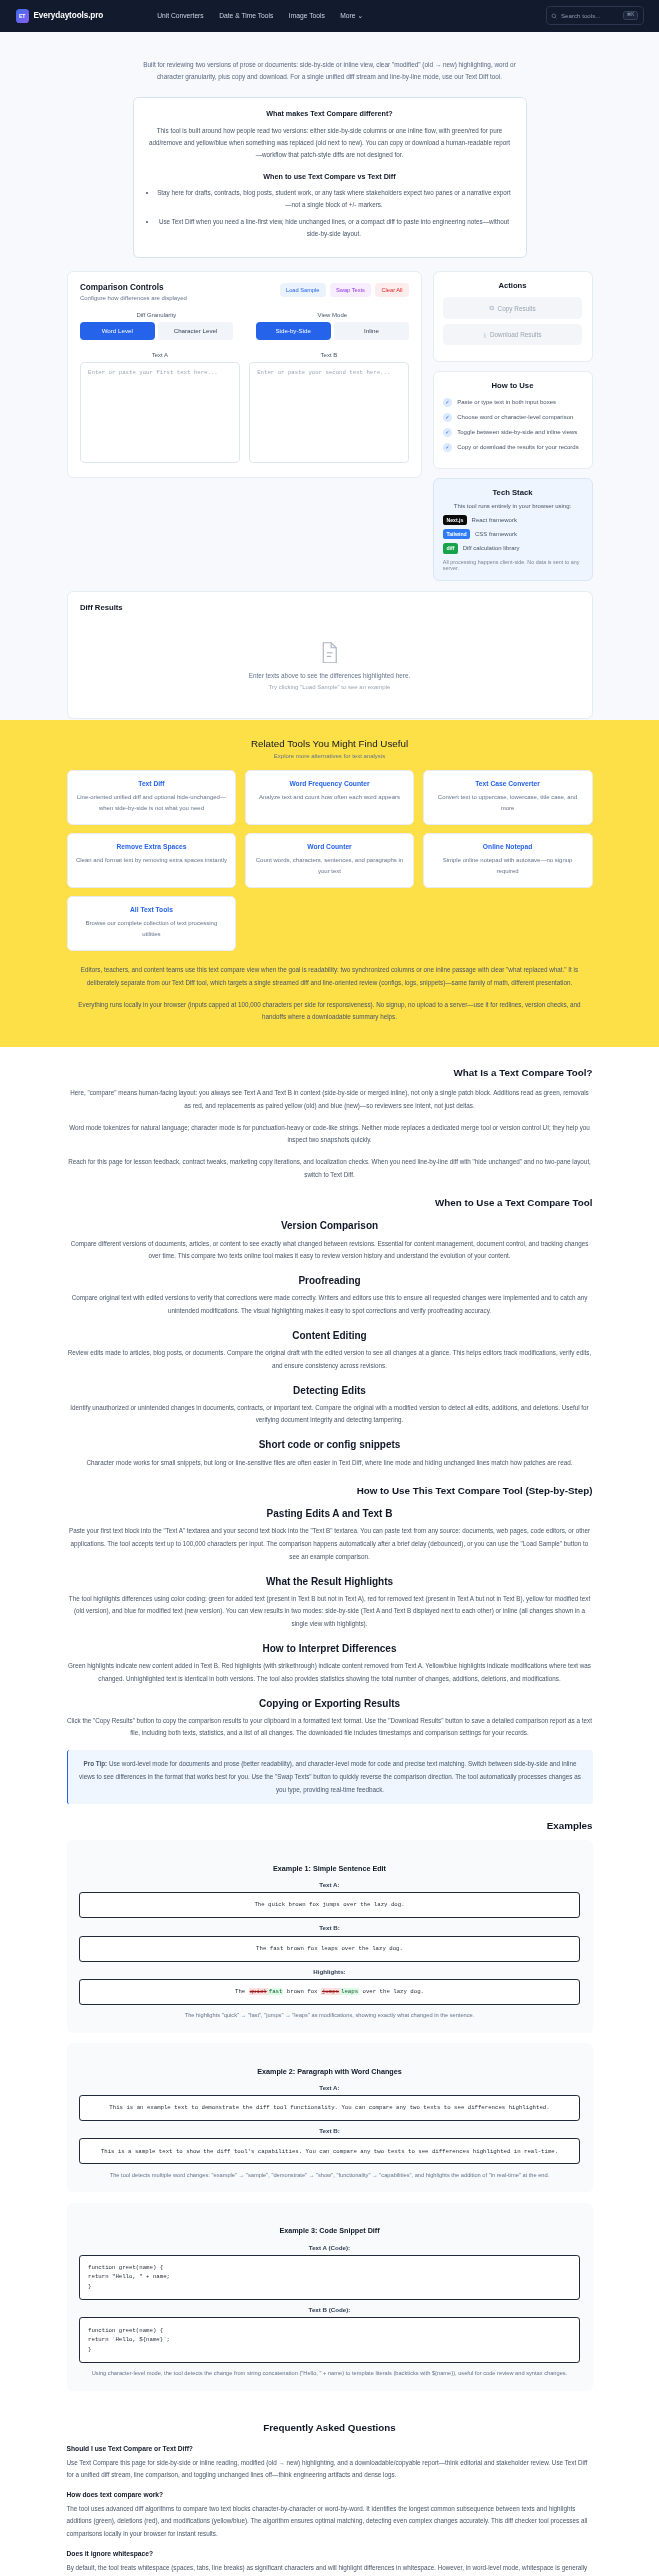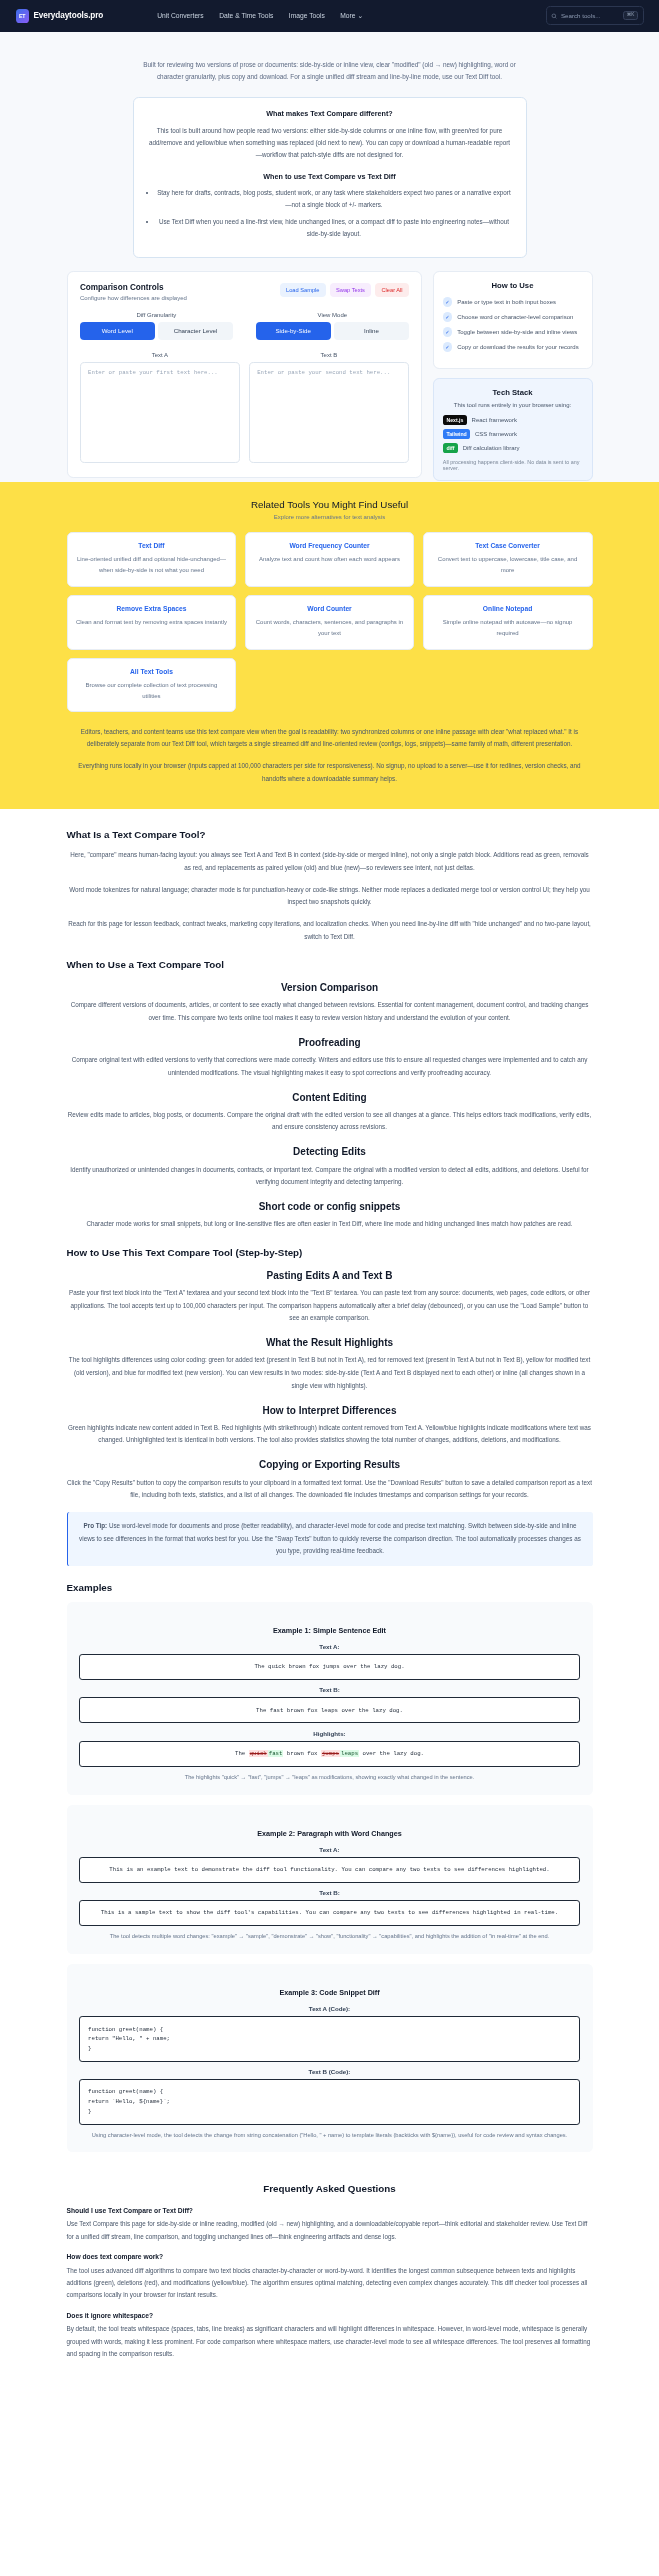--- a/index.html
+++ b/index.html
@@ -159,21 +159,21 @@
     text-align: center; background: #fff;
   }
   .tcard .n { color: #2563eb; font-size: 6.7px; font-weight: bold; margin-bottom: 5.2px; display: block; }
   .tcard .d { font-size: 6px; color: #64748b; line-height: 1.75; }
 
   .prose { font-size: 6.3px; color: #475569; line-height: 2.0; text-align: center; }
   .prose p { margin-bottom: 9.3px; }
 
   
   .article { background: #fff; padding: 4.1px 0 15.5px; }
-  .article h2 { text-align: left; font-size: 9.8px; color: #101828; margin: 15.5px 0 9.3px; }
+  .article h2 { text-align: right; font-size: 9.8px; color: #101828; margin: 15.5px 0 9.3px; }
   .article h3 { text-align: center; font-size: 10px; color: #101828; margin: 12.4px 0 6.2px; }
   .tipbox {
     background: #eff6ff; border-left: 1.5px solid #2563eb; border-radius: 2.6px;
     padding: 8.2px 11.3px; font-size: 6.3px; color: #475569; line-height: 2.0;
     text-align: center; margin: 10.3px 0 5.2px;
   }
 
   
   .ex-card { background: #f8fafc; border-radius: 5.2px; padding: 11.3px 12.4px 12.4px; margin-bottom: 10.3px; }
   .ex-card h3 { font-size: 7.2px; color: #101828; text-align: center; margin-bottom: 8.2px; }
@@ -274,20 +274,31 @@
               <textarea class="ta" placeholder="Enter or paste your first text here..." style=""></textarea>
             </div>
             <div class="pane">
               <div class="pane-label">Text B</div>
               <textarea class="ta" placeholder="Enter or paste your second text here..." style=""></textarea>
             </div>
           </div>
         </div>
 
         <div class="tool-side">
+          <div class="side-card">
+            <h3>Actions</h3>
+            <button class="ghost-btn">
+              <span>⧉</span>
+              <span>Copy Results</span>
+            </button>
+            <button class="ghost-btn">
+              <span>⤓</span>
+              <span>Download Results</span>
+            </button>
+          </div>
 
           <div class="side-card">
             <h3>How to Use</h3>
             <div class="howto-item">
                 <span class="tick">✓</span>
                 <span class="t">Paste or type text in both input boxes</span>
               </div>
             <div class="howto-item">
                 <span class="tick">✓</span>
                 <span class="t">Choose word or character-level comparison</span>
@@ -315,20 +326,33 @@
               </div>
             <div class="tech-row">
                 <span class="tbadge" style="background:#16a34a">diff</span>
                 <span class="d">Diff calculation library</span>
               </div>
             <div class="tech-note">All processing happens client-side. No data is sent to any server.</div>
           </div>
         </div>
       </div>
 
+      <div class="diff-card">
+        <h2>Diff Results</h2>
+        <div class="empty">
+          <svg class="doc" width="17.5" height="21.6" viewBox="0 0 24 30" fill="none" stroke="#aab4c4" stroke-width="1.6">
+            <path d="M3 1h11l7 7v21H3z"></path>
+              <path d="M14 1v7h7"></path>
+              <line x1="8" y1="15" x2="16" y2="15"></line>
+              <line x1="8" y1="20" x2="14" y2="20"></line>
+          </svg>
+          <div class="l1">Enter texts above to see the differences highlighted here.</div>
+          <div class="l2">Try clicking "Load Sample" to see an example</div>
+        </div>
+      </div>
     </div>
   </div>
 
   <div class="section-white">
     <div class="container">
       <div class="sec-title">Related Tools You Might Find Useful</div>
       <div class="sec-sub">Explore more alternatives for text analysis</div>
       <div class="tool-grid">
         <div class="tcard"><span class="n">Text Diff</span><span class="d">Line-oriented unified diff and optional hide-unchanged—when side-by-side is not what you need</span></div>
         <div class="tcard"><span class="n">Word Frequency Counter</span><span class="d">Analyze text and count how often each word appears</span></div>

